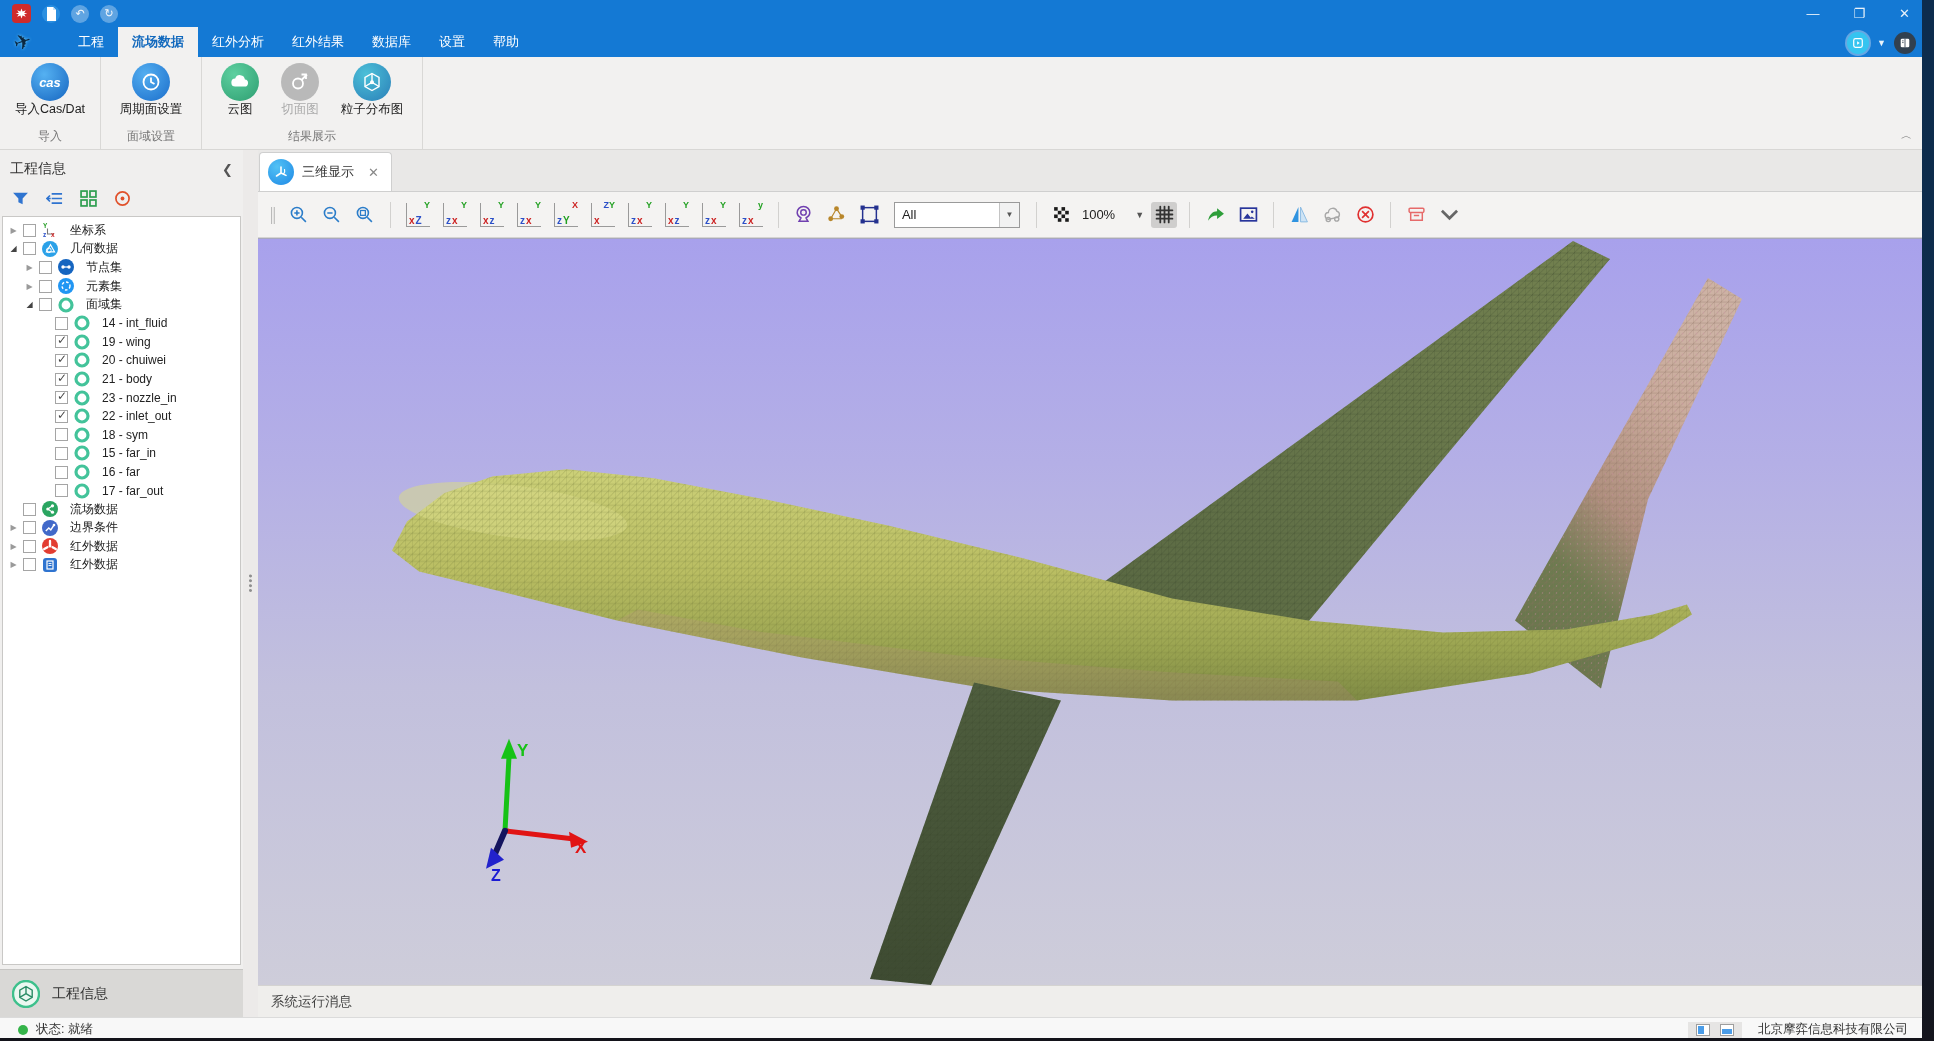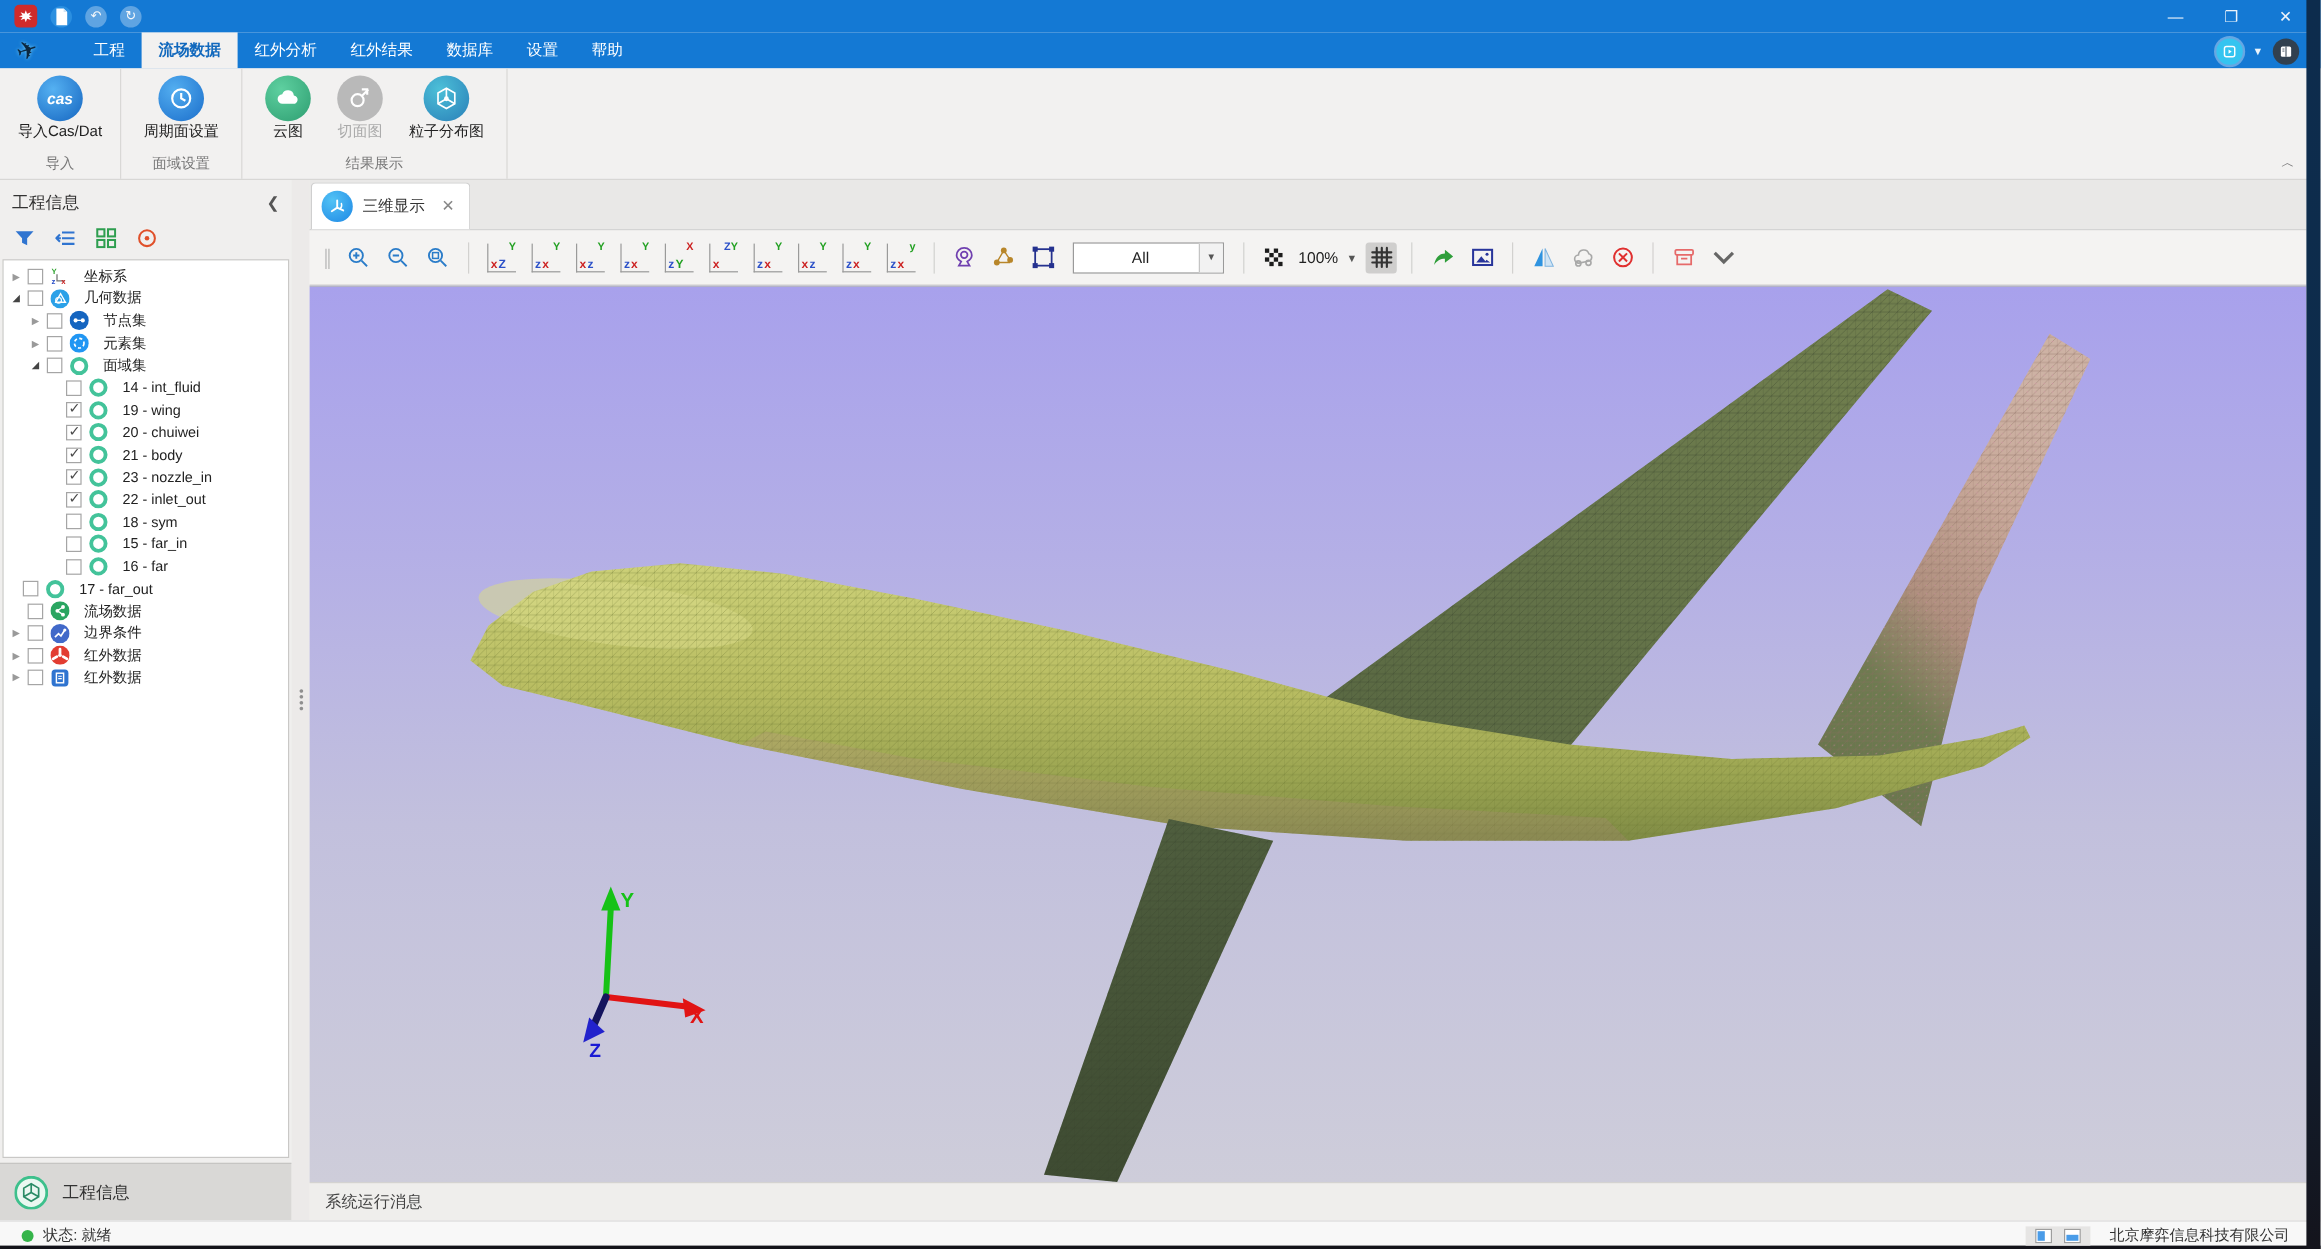--- a/index.html
+++ b/index.html
@@ -85,24 +85,24 @@
   .vtoolbar{height:46px;background:#f4f3f2;border-bottom:1px solid #d5d4d2;display:flex;align-items:center;gap:7px;padding:0 10px;}
   .grip{color:#b5b5b5;font-size:14px;letter-spacing:-1px;margin-right:2px;}
   .vt-btn{width:26px;height:26px;display:flex;align-items:center;justify-content:center;border-radius:3px;}
   .vt-btn svg{width:19px;height:19px;}
   .vt-btn.pressed{background:#cfcecd;}
   .vt-sep{width:1px;height:26px;background:#d2d1cf;margin:0 5px;flex:none;}
   .axis-ico{width:24px;height:24px;position:relative;border-left:1.4px solid #9a9a9a;border-bottom:1.4px solid #9a9a9a;margin:0 3px;}
   .axis-top{position:absolute;top:-3px;right:0px;font-size:9px;font-weight:bold;}
   .axis-bot{position:absolute;bottom:0px;left:2px;font-size:10px;font-weight:bold;letter-spacing:1px;}
   .ax-x{color:#cc2222;} .ax-y{color:#22a022;} .ax-z{color:#2b50c8;}
-  .vt-combo{display:flex;align-items:center;border:1px solid #9a9a9a;background:#fff;height:26px;width:126px;margin:0 4px;text-align:center;}
+  .vt-combo{display:flex;align-items:center;border:1px solid #9a9a9a;background:#fff;height:26px;width:126px;margin:0 4px;}
   .vt-combo .val{flex:1;font-size:13px;color:#222;padding-left:7px;}
   .vt-combo .drop{width:20px;height:100%;border-left:1px solid #c4c4c4;background:#f2f2f2;display:flex;align-items:center;justify-content:center;color:#555;font-size:9px;}
-  .pct{font-size:13px;color:#222;display:flex;align-items:center;gap:7px;}
+  .pct{font-size:13px;color:#222;display:flex;align-items:center;gap:20px;}
   .pct .c{font-size:9px;color:#555;}
 
   .viewport{flex:1;position:relative;border-top:1px solid #a7a7bd;background:linear-gradient(180deg,#a8a1ec 0%,#b4afe6 30%,#c2c0dd 60%,#cecdda 100%);overflow:hidden;}
   .viewport svg.scene{position:absolute;inset:0;width:100%;height:100%;}
   .msgbar{height:32px;background:#efeeec;border-top:1px solid #d4d3d1;display:flex;align-items:center;padding-left:13px;font-size:13.5px;color:#444;}
 
   
   .statusbar{height:24px;background:#f8f8f8;border-top:1px solid #dbdbdb;border-bottom:3px solid #13131a;display:flex;align-items:flex-end;position:relative;}
   .st-left{display:flex;align-items:center;gap:8px;padding-left:18px;font-size:12.5px;color:#333;}
   .st-dot{width:10px;height:10px;border-radius:50%;background:#35b44a;}
@@ -411,21 +411,21 @@
           <div class="trow" style="padding-left: 36px;">
             <span class="t-exp"></span>
             <span class="t-cb"></span>
             <span class="t-ico">
               <svg viewBox="0 0 16 16">
                 <circle cx="8" cy="8" r="6" fill="#fff" stroke="#43c39a" stroke-width="3.2"></circle>
               </svg>
             </span>
             <span class="t-lbl">16 - far</span>
           </div>
-          <div class="trow" style="">
+          <div class="trow" style="padding-left: 36px;">
             <span class="t-exp"></span>
             <span class="t-cb"></span>
             <span class="t-ico">
               <svg viewBox="0 0 16 16">
                 <circle cx="8" cy="8" r="6" fill="#fff" stroke="#43c39a" stroke-width="3.2"></circle>
               </svg>
             </span>
             <span class="t-lbl">17 - far_out</span>
           </div>
           <div class="trow" style="padding-left: 4px;">

